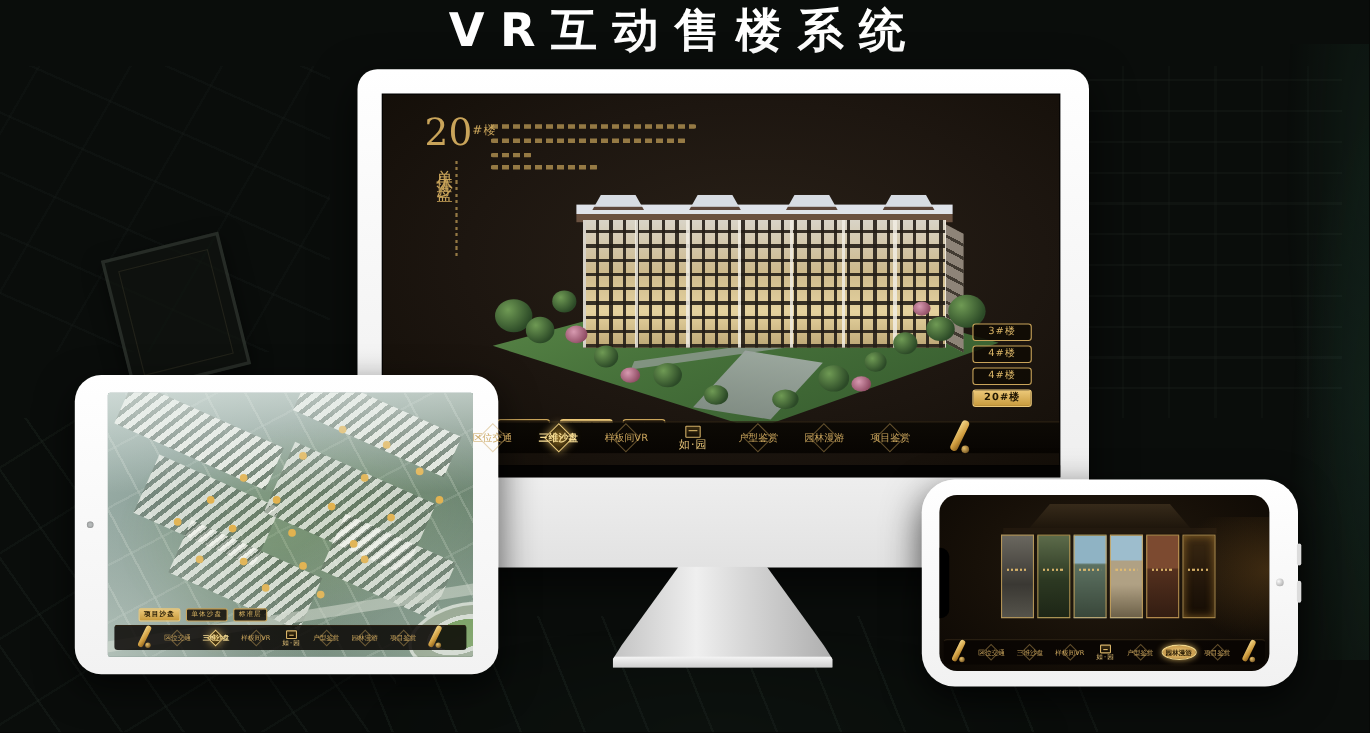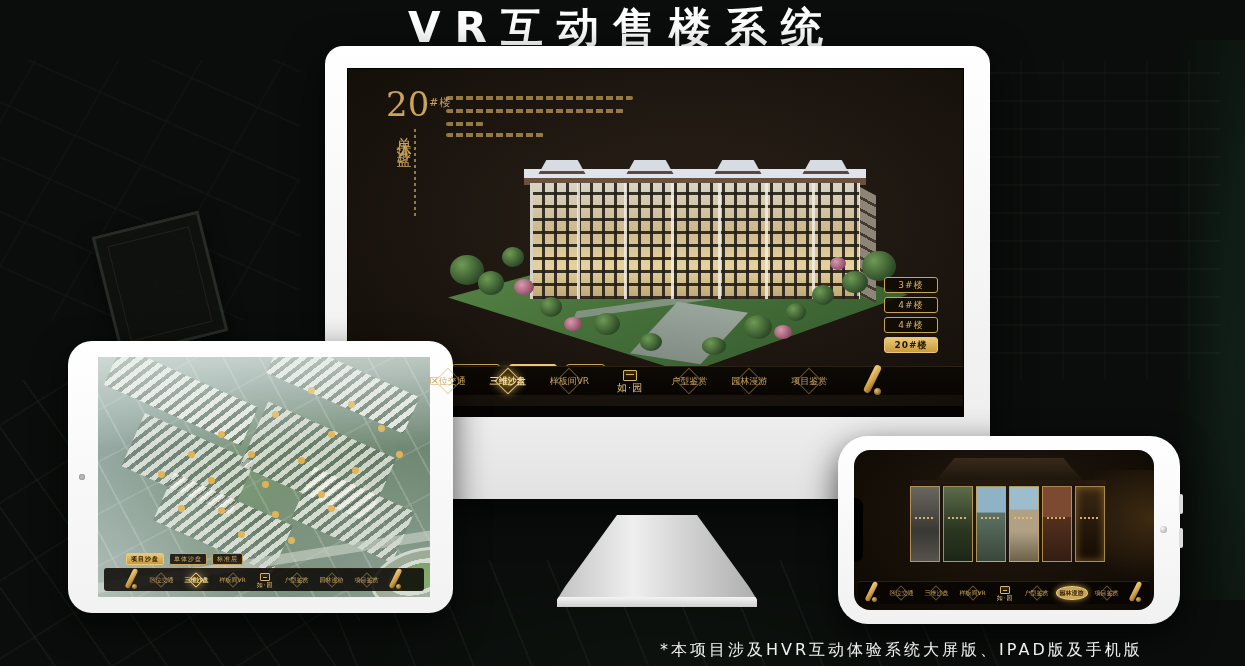--- a/index.html
+++ b/index.html
@@ -53,21 +53,21 @@
     background:linear-gradient(#3a2c10,#120c04);position:relative;}
   .logo-emblem::after{content:"";position:absolute;left:2px;right:2px;top:3px;height:1px;background:#d8b468;}
   .logo-text{color:#e4c277;letter-spacing:1px;}
   .scroll-icon{position:relative;width:16px;height:34px;flex:0 0 auto;}
   .scroll-icon::before{content:"";position:absolute;left:4px;top:0;width:7px;height:30px;border-radius:4px;
     background:linear-gradient(105deg,#f4d98c,#cf9c3e 60%,#8a5f1c);transform:rotate(26deg);}
   .scroll-icon::after{content:"";position:absolute;left:9px;top:24px;width:7px;height:7px;border-radius:50%;
     background:radial-gradient(circle at 35% 35%,#e8c06a,#5a3c10);}
 
   
-  .monitor{position:absolute;left:325px;top:46px;width:665px;height:453px;border-radius:18px;
+  .monitor{position:absolute;left:325px;top:63px;width:665px;height:453px;border-radius:18px;
     background:linear-gradient(#ffffff,#efefef 80%,#e2e2e2);box-shadow:0 14px 40px rgba(0,0,0,.65);}
   .m-screen{position:absolute;left:22px;top:22px;width:617px;height:349px;background:#000;overflow:hidden;}
   .m-content{position:absolute;inset:1px;bottom:11px;
     background:radial-gradient(ellipse at 55% 45%,#2a2118 0%,#1d1610 55%,#120d07 100%);}
   .m-bezel-strip{position:absolute;left:0;right:0;bottom:0;height:11px;background:#050403;}
 
   .h20{position:absolute;left:38px;top:18px;color:#c9a45a;font-family:"DejaVu Serif","Liberation Serif",serif;}
   .h20 .num{font-size:34px;line-height:34px;}
   .h20 .unit{font-size:11px;vertical-align:10px;letter-spacing:1px;}
   .h20-sub{position:absolute;left:46px;top:56px;writing-mode:vertical-rl;color:#c9a45a;
@@ -376,15 +376,14 @@
           <span class="logo-text">如·园</span>
         </span>
         <span class="nav-item">户型鉴赏</span>
         <span class="nav-item oval">园林漫游</span>
         <span class="nav-item">项目鉴赏</span>
         <span class="scroll-icon"></span>
       </div>
     </div>
   </div>
 
-  <div class="footnote">*本项目涉及HVR互动体验系统大屏版、IPAD版及手机版</div>
 
 </div>
 
 </body></html>

